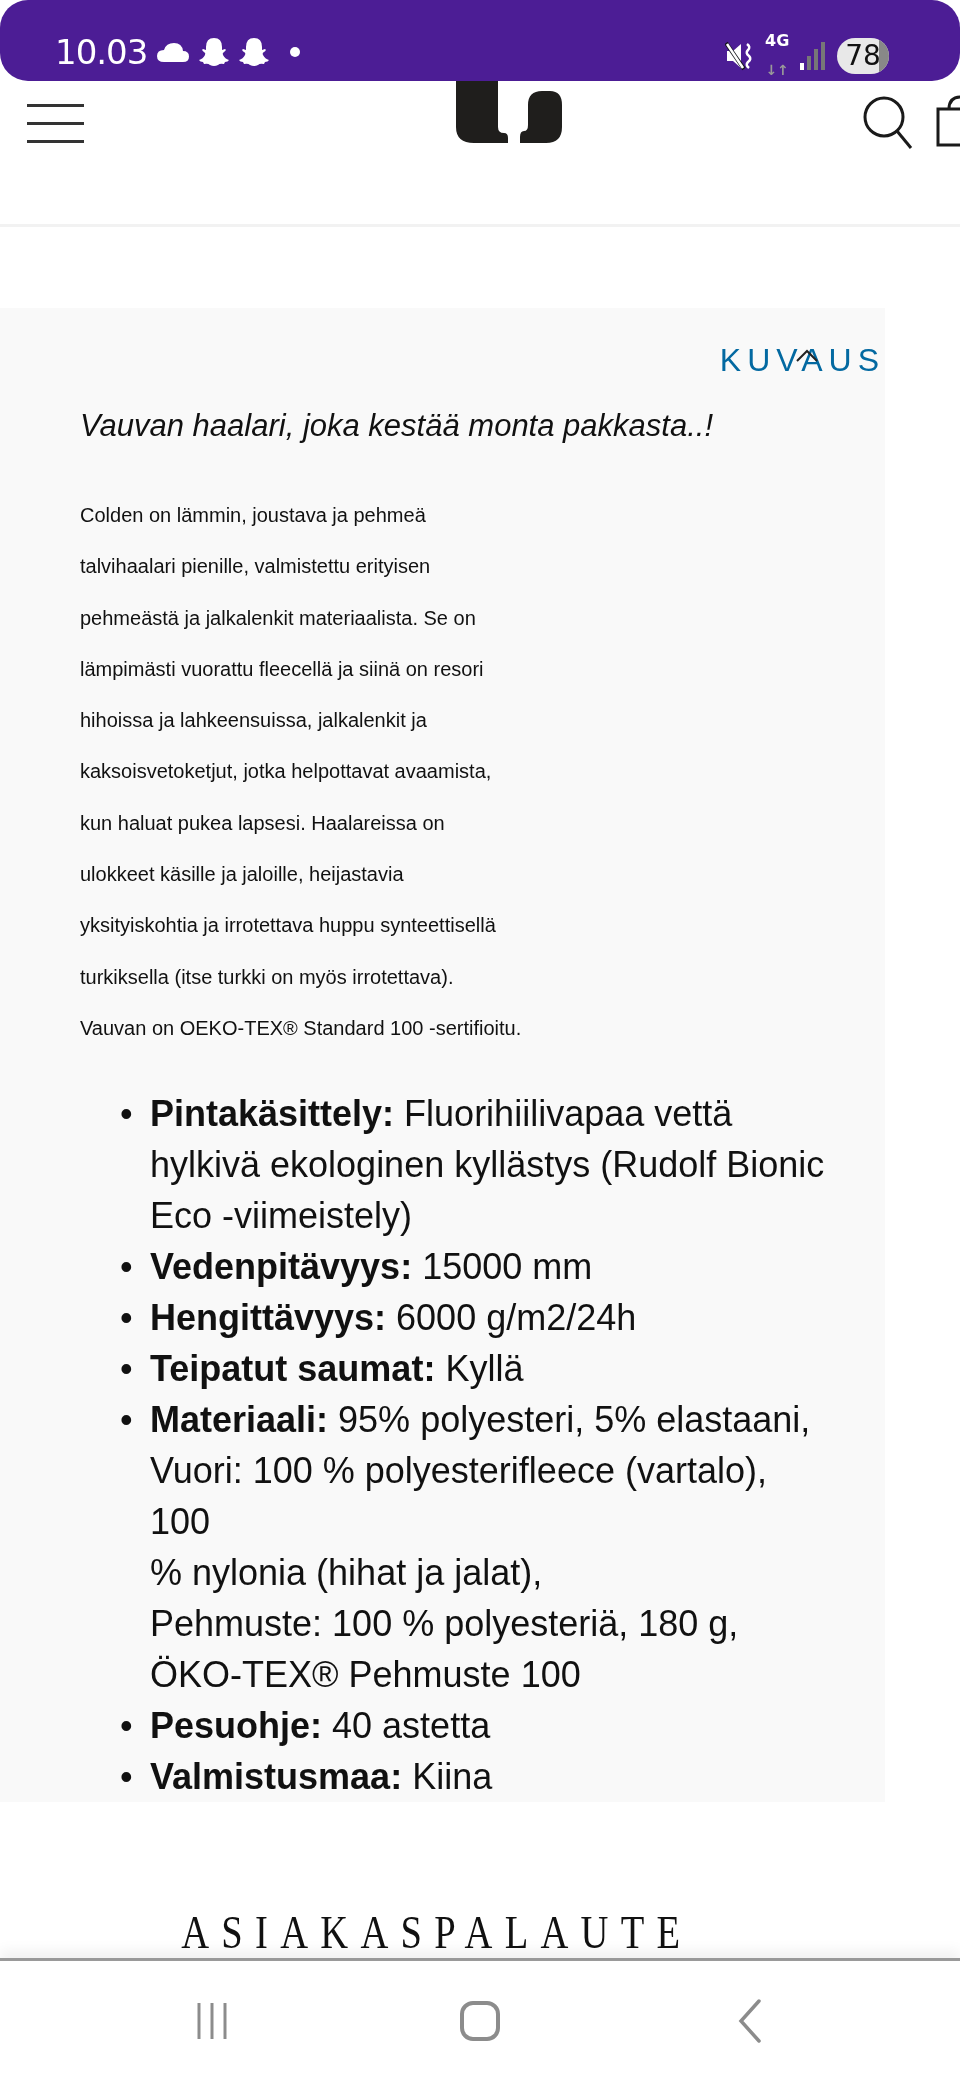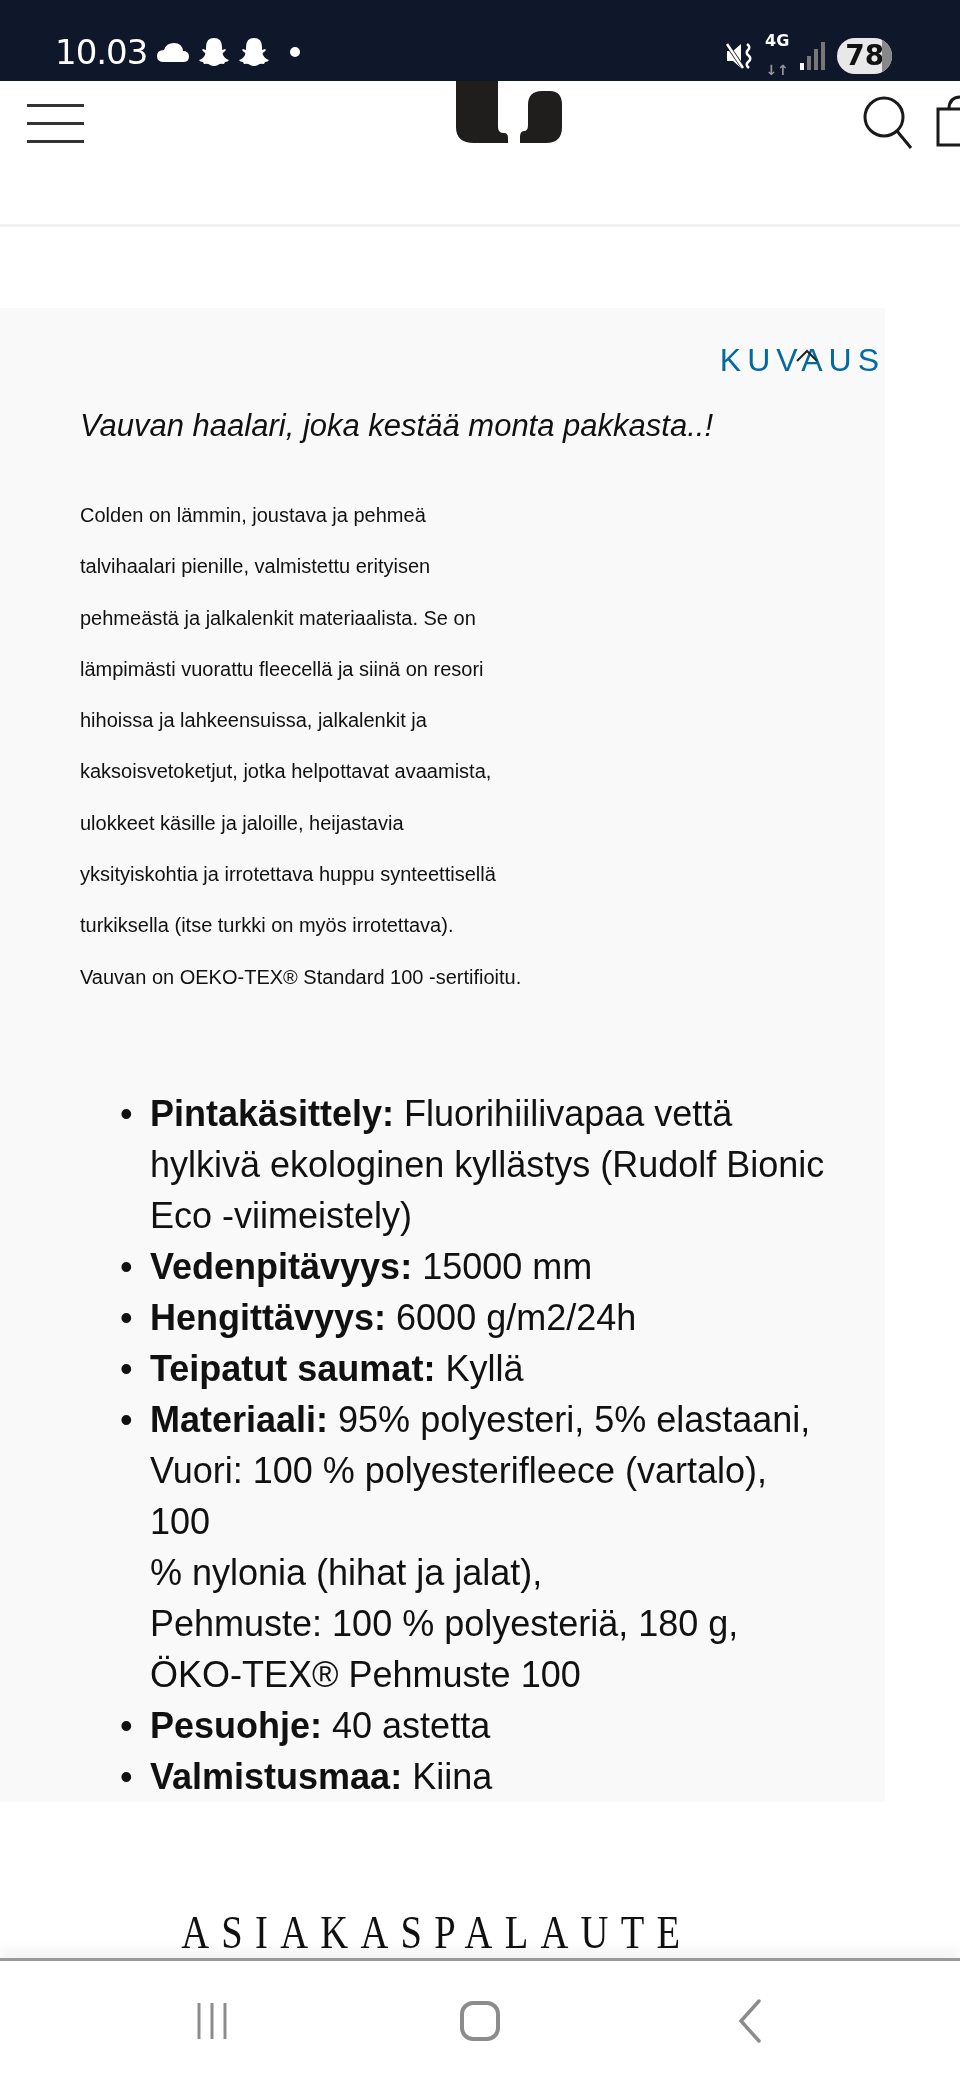--- a/index.html
+++ b/index.html
@@ -1,24 +1,24 @@
 <!DOCTYPE html>
 <html><head>
   <meta charset="utf-8">
   <style>
     * { box-sizing: border-box; margin: 0; padding: 0; }
     html, body { width: 960px; height: 2080px; overflow: hidden; background: #ffffff; }
     body { position: relative; font-family: "Liberation Sans", sans-serif; color: #111111; }
 
     
-    .status-bar { position: absolute; left: 0; top: 0; width: 960px; height: 81px; background: #0f172a; color: #ffffff; }
+    .status-bar { position: absolute; left: 0; top: 0; width: 960px; height: 81px; background: #4c1d95; color: #ffffff; border-radius: 28px; }
     .status-time { position: absolute; left: 55px; top: 32px; font-size: 34px; font-family: "DejaVu Sans", sans-serif; letter-spacing: -1px; }
     .status-icons-left { position: absolute; left: 156px; top: 36px; display: flex; align-items: center; gap: 8px; }
     .status-icons-right { position: absolute; left: 725px; top: 33px; display: flex; align-items: center; gap: 10px; }
-    .battery { background: #e8e8e8; color: #111; border-radius: 18px; font-size: 28px; font-weight: bold; font-family: "DejaVu Sans", sans-serif; padding: 1px 8px; height: 36px; line-height: 34px; position: relative; overflow: hidden; }
+    .battery { background: #e8e8e8; color: #111; border-radius: 18px; font-size: 28px; font-weight: normal; font-family: "DejaVu Sans", sans-serif; padding: 1px 8px; height: 36px; line-height: 34px; position: relative; overflow: hidden; }
     .battery .batt-rest { position: absolute; right: 0; top: 0; width: 10px; height: 100%; background: #888; }
     .fourg { display: flex; flex-direction: column; align-items: center; font-size: 16px; line-height: 15px; font-weight: bold; font-family: "DejaVu Sans", sans-serif; gap: 15px; }
     .fourg .arrows { color: #999; font-size: 14px; }
 
     
     .site-header { position: absolute; left: 0; top: 81px; width: 960px; height: 146px; background: #ffffff; border-bottom: 3px solid #f2f2f2; }
     .hamburger { position: absolute; left: 27px; top: 20px; width: 57px; height: 44px; cursor: pointer; }
     .hamburger span { position: absolute; left: 0; width: 57px; height: 3px; background: #333; }
     .logo { position: absolute; left: 454px; top: 0; width: 110px; height: 64px; }
     .search-btn { position: absolute; left: 862px; top: 14px; width: 54px; height: 54px; cursor: pointer; }
@@ -115,20 +115,21 @@
     </svg>
   </div>
   <div class="tagline">Vauvan haalari, joka kestää monta pakkasta..!</div>
   <div class="description">
     <div>Colden on lämmin, joustava ja pehmeä</div>
     <div>talvihaalari pienille, valmistettu erityisen</div>
     <div>pehmeästä ja jalkalenkit materiaalista. Se on</div>
     <div>lämpimästi vuorattu fleecellä ja siinä on resori</div>
     <div>hihoissa ja lahkeensuissa, jalkalenkit ja</div>
     <div>kaksoisvetoketjut, jotka helpottavat avaamista,</div>
+    <div>kun haluat pukea lapsesi. Haalareissa on</div>
     <div>ulokkeet käsille ja jaloille, heijastavia</div>
     <div>yksityiskohtia ja irrotettava huppu synteettisellä</div>
     <div>turkiksella (itse turkki on myös irrotettava).</div>
     <div>Vauvan on OEKO-TEX® Standard 100 -sertifioitu.</div>
   </div>
   <ul class="specs">
     <li>
       <span class="line"><b>Pintakäsittely:</b><span> Fluorihiilivapaa vettä</span></span>
       <span class="line">hylkivä ekologinen kyllästys (Rudolf Bionic</span>
       <span class="line">Eco -viimeistely)</span>

